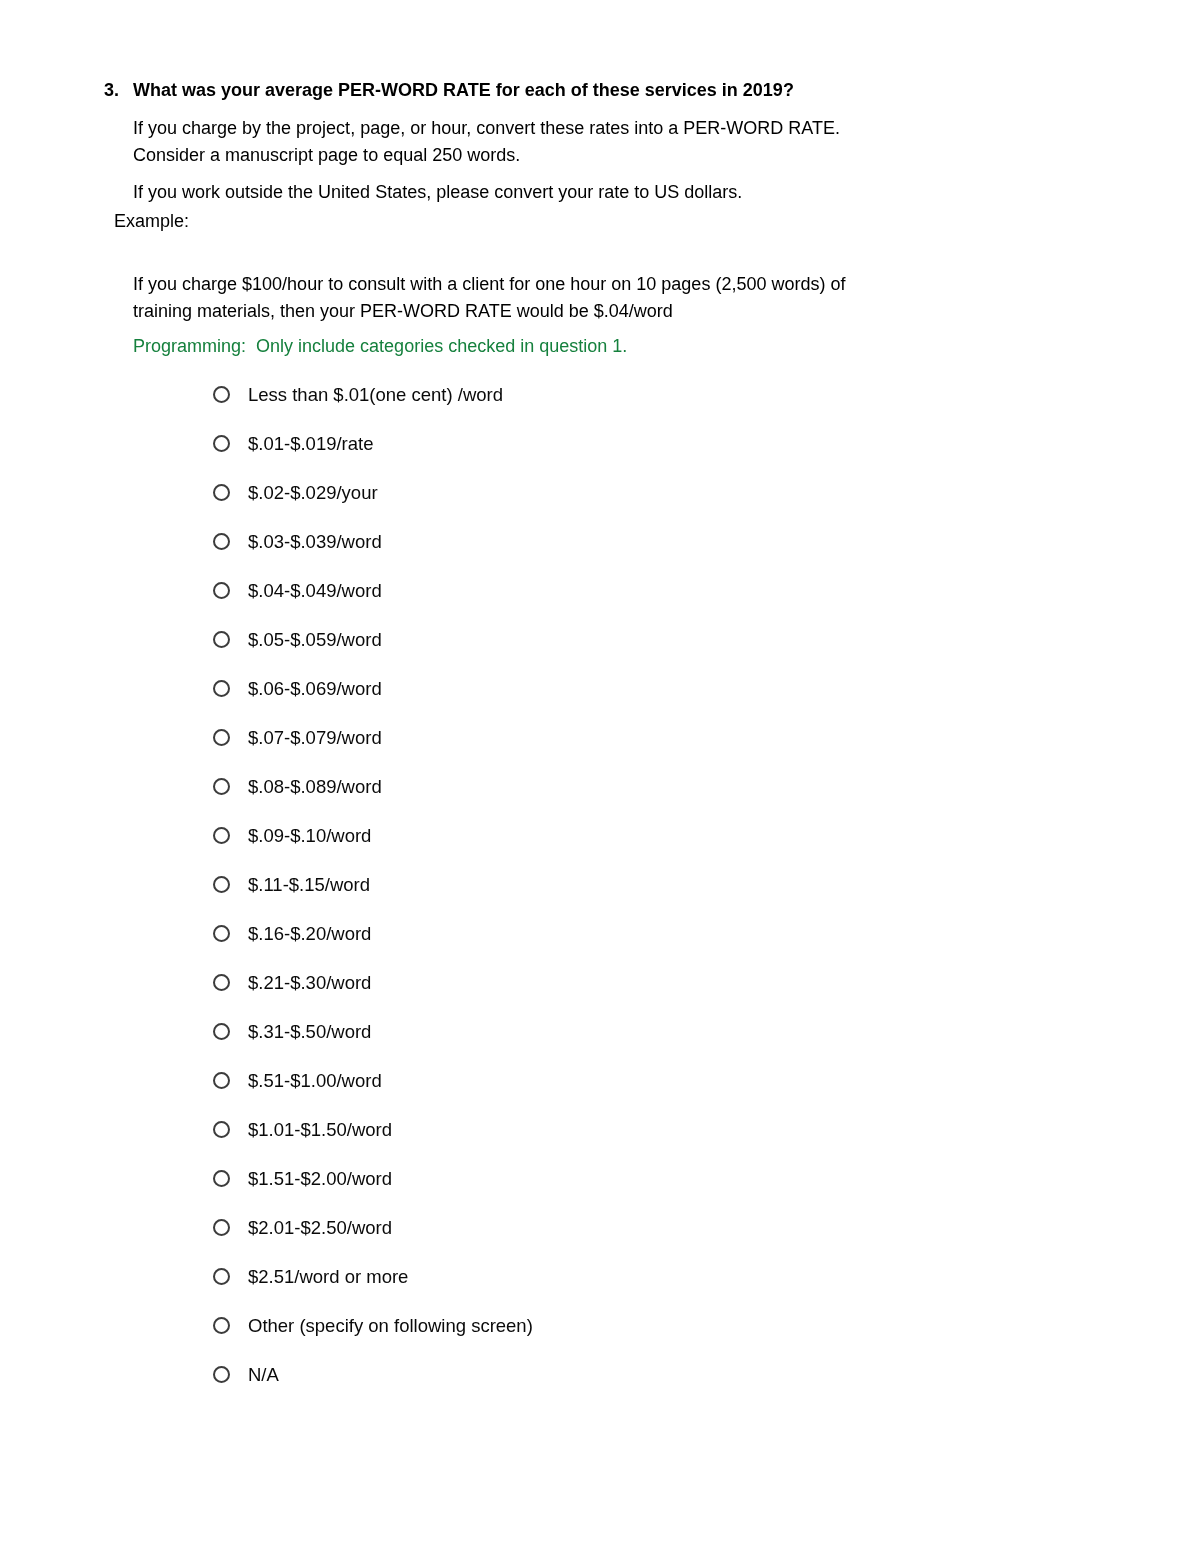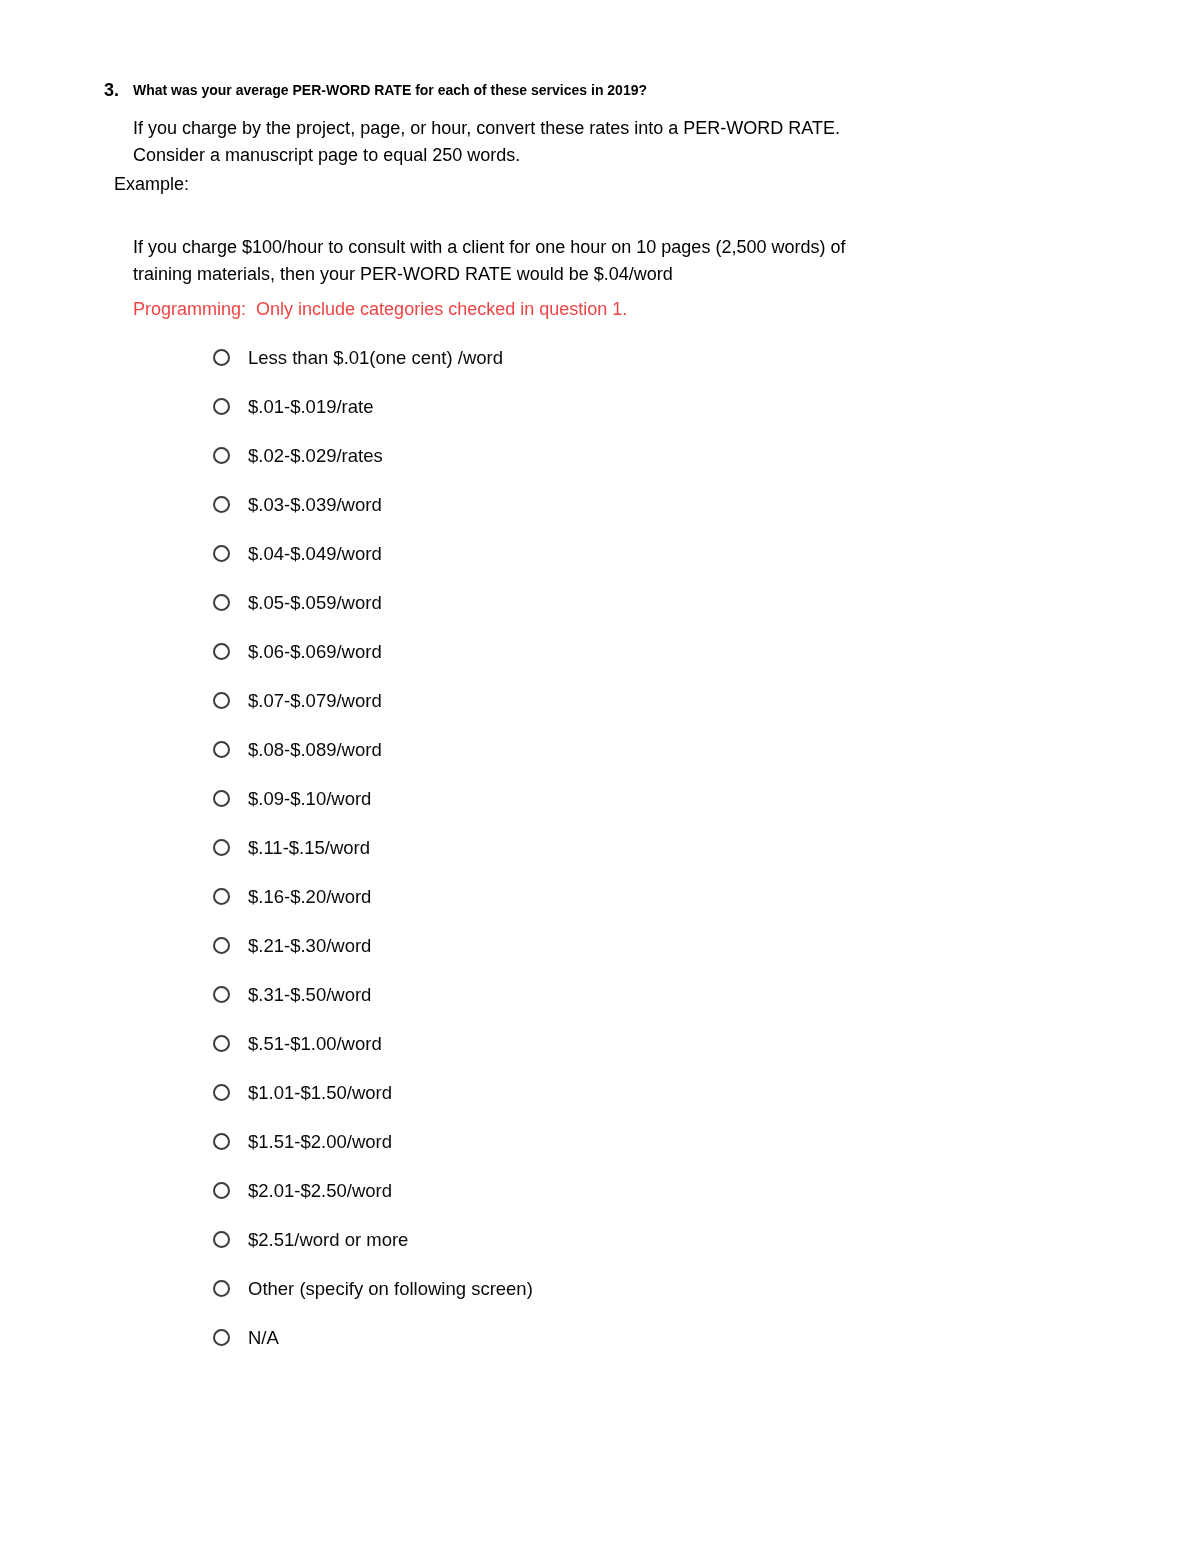--- a/index.html
+++ b/index.html
@@ -17,21 +17,21 @@
   .question-row { display: flex; }
   .q-num {
     flex: 0 0 29px;
     width: 29px;
     font-weight: 700;
     font-size: 18px;
     line-height: 27px;
   }
   .q-text {
     font-weight: 700;
-    font-size: 14px;
+    font-size: 18px;
     line-height: 27px;
     white-space: nowrap;
   }
   .para {
     margin-left: 29px;
     font-weight: 400;
     font-size: 18px;
     line-height: 27px;
   }
   .para .line { white-space: nowrap; }
@@ -87,44 +87,47 @@
     <span class="q-num">3.</span>
     <span class="q-text">What was your average PER-WORD RATE for each of these services in 2019?</span>
   </div>
 
   <div class="para p1">
     <div class="line">If you charge by the project, page, or hour, convert these rates into a PER-WORD RATE.</div>
     <div class="line">Consider a manuscript page to equal 250 words.</div>
   </div>
 
 
+  <div class="para p3">
+    <div class="line">If you work outside the United States, please convert your rate to US dollars.</div>
+  </div>
 
   <div class="para p4">
     <div class="line">Example:</div>
   </div>
 
   <div class="para p5">
     <div class="line">If you charge $100/hour to consult with a client for one hour on 10 pages (2,500 words) of</div>
     <div class="line">training materials, then your PER-WORD RATE would be $.04/word</div>
   </div>
 
-  <div class="note" style="color: #ef4444;">Programming:  Only include categories checked in question 1.</div>
+  <div class="note" style="color: #15803d;">Programming:  Only include categories checked in question 1.</div>
 
   <div class="options">
     <div class="opt">
       <span class="radio" style="border-color: rgb(60, 60, 60);"></span>
       <span class="opt-label">Less than $.01(one cent) /word</span>
     </div>
     <div class="opt">
       <span class="radio" style="border-color: rgb(60, 60, 60);"></span>
       <span class="opt-label">$.01-$.019/rate</span>
     </div>
     <div class="opt">
       <span class="radio" style="border-color: rgb(60, 60, 60);"></span>
-      <span class="opt-label">$.02-$.029/rates</span>
+      <span class="opt-label">$.02-$.029/your</span>
     </div>
     <div class="opt">
       <span class="radio" style="border-color: rgb(60, 60, 60);"></span>
       <span class="opt-label">$.03-$.039/word</span>
     </div>
     <div class="opt">
       <span class="radio" style="border-color: rgb(60, 60, 60);"></span>
       <span class="opt-label">$.04-$.049/word</span>
     </div>
     <div class="opt">

